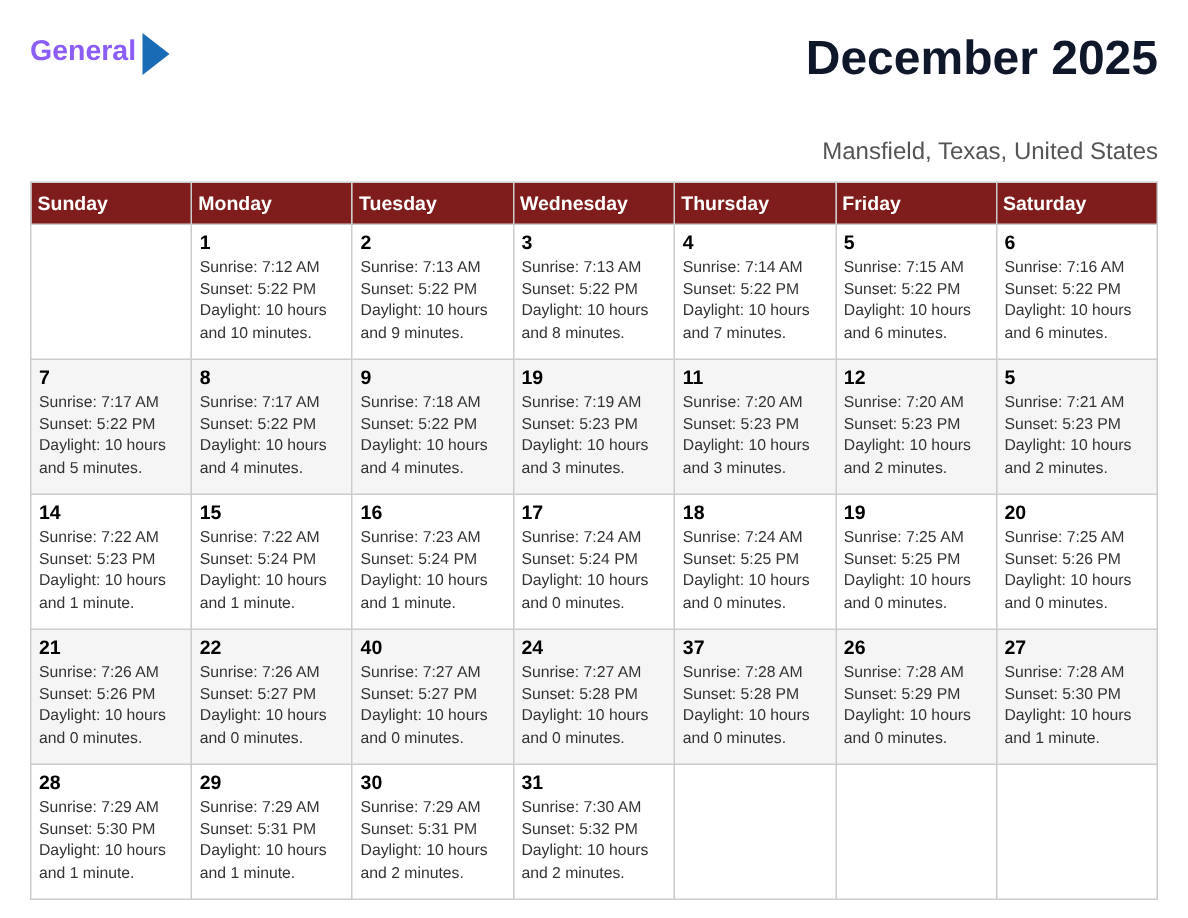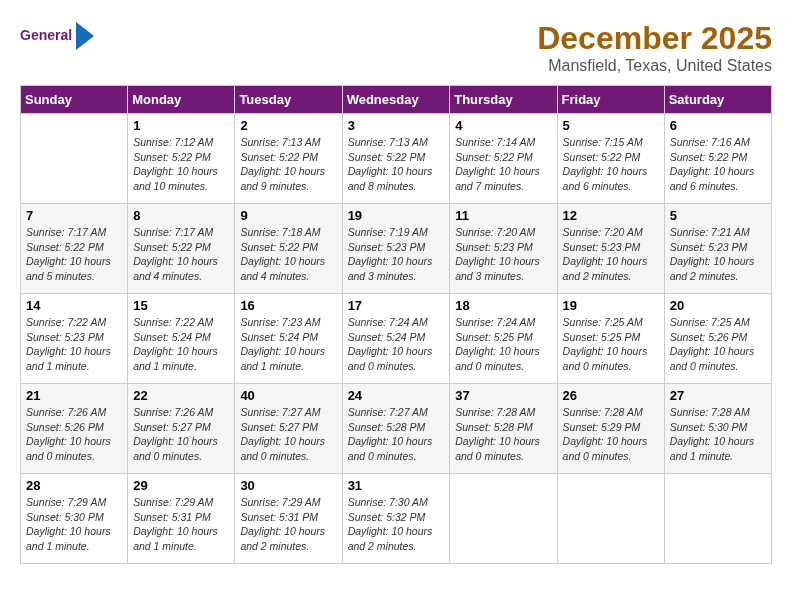--- a/index.html
+++ b/index.html
@@ -28,33 +28,34 @@
       border-left: 18px solid #1a6bb5;
       margin-left: 4px;
       margin-top: 2px;
     }
     .title-block {
       text-align: right;
     }
     .month-title {
       font-size: 32px;
       font-weight: bold;
-      color: #a16207;
+      color: #0f172a;
     }
     .location-title {
       font-size: 16px;
       color: #555;
+      margin-top: 36px;
     }
     table {
       width: 100%;
       border-collapse: collapse;
       font-size: 11px;
     }
     thead tr th {
-      background-color: #701a75;
+      background-color: #7f1d1d;
       color: #fff;
       padding: 6px 4px;
       text-align: left;
       font-size: 13px;
       font-weight: bold;
       border: 1px solid #ccc;
     }
     tbody tr td {
       border: 1px solid #ccc;
       vertical-align: top;
@@ -65,40 +66,39 @@
     }
     .day-number {
       font-size: 13px;
       font-weight: bold;
       margin-bottom: 2px;
     }
     .day-info {
       font-size: 10.5px;
       color: #333;
       line-height: 1.4;
-      font-style: italic;
     }
     tbody tr:nth-child(odd) td {
       background: #fff;
     }
     tbody tr:nth-child(even) td {
       background: #f5f5f5;
     }
     .empty-cell {
       background: #f9f9f9;
     }
   </style>
 </head>
 <body>
 
 <div class="header">
   <div class="logo">
     <div>
       <div style="display:flex;align-items:center;">
-        <span style="font-size:14px;font-weight:bold;color:#701a75;">General</span>
+        <span style="font-size:19px;font-weight:bold;color:#8b5cf6;">General</span>
         <div class="logo-arrow"></div>
       </div>
     </div>
   </div>
   <div class="title-block">
     <div class="month-title">December 2025</div>
     <div class="location-title">Mansfield, Texas, United States</div>
   </div>
 </div>
 

